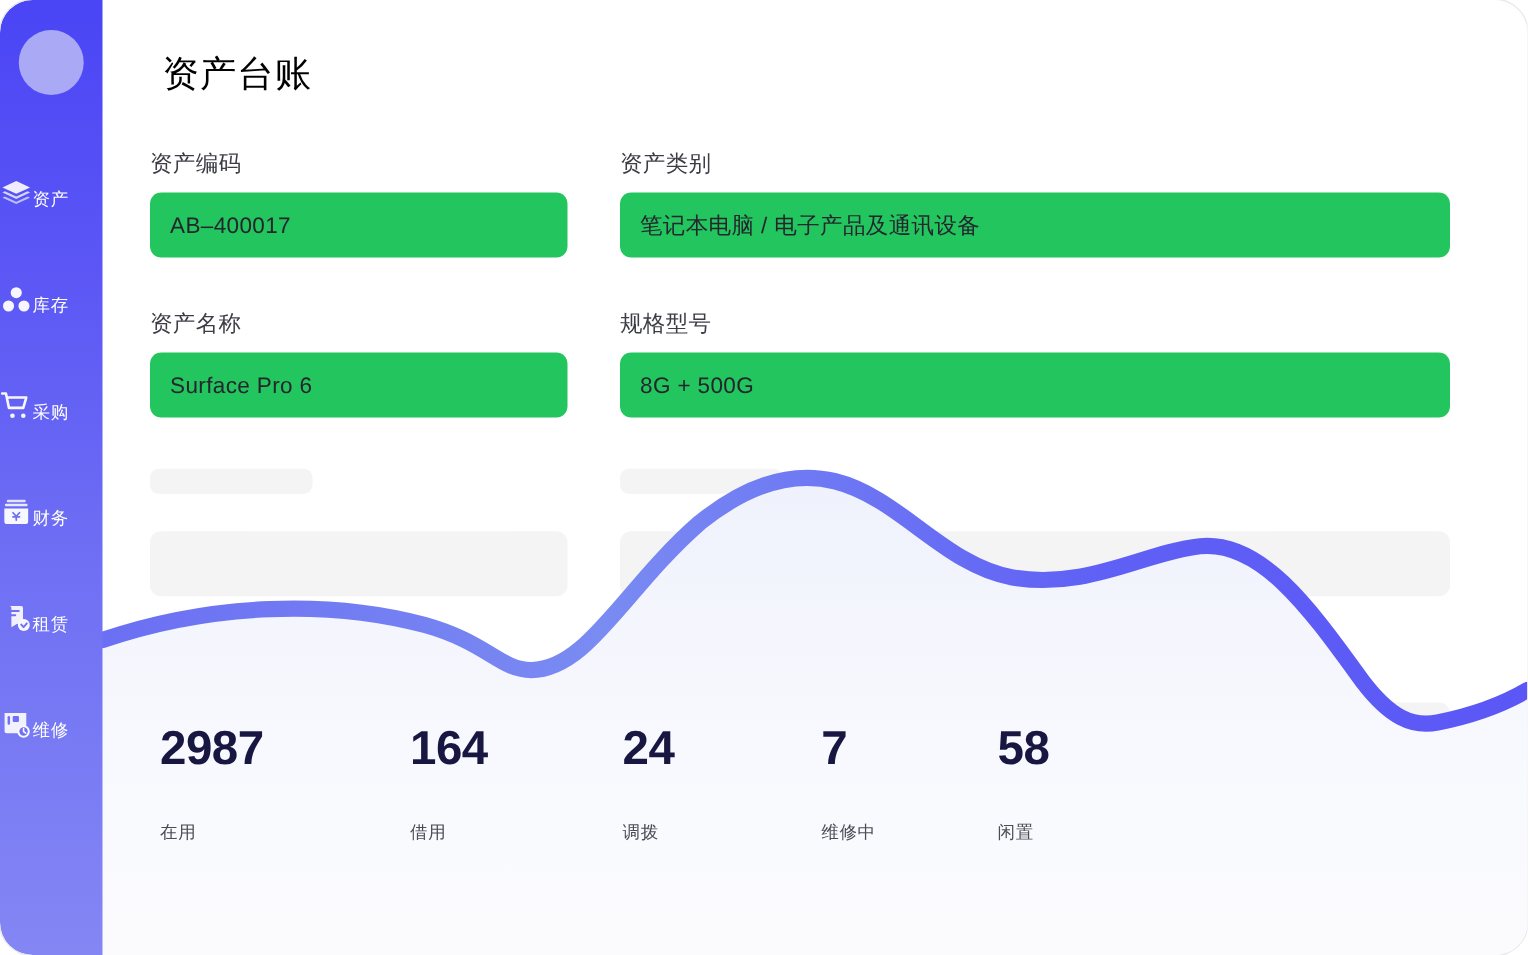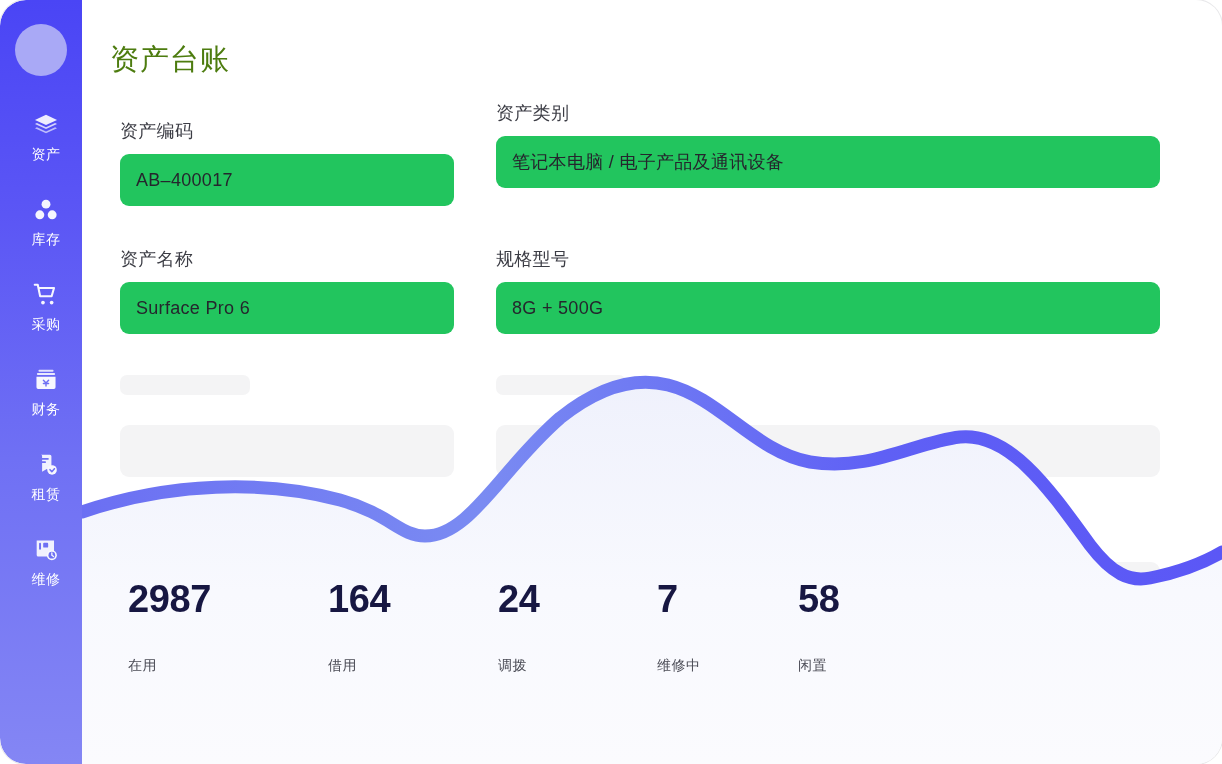--- a/index.html
+++ b/index.html
@@ -60,21 +60,21 @@
   .nav {
     position: absolute;
     left: 0;
     top: 112px;
     width: 82px;
   }
   .nav-item {
     width: 92px;
     height: 85px;
     display: flex;
-    flex-direction: column;
+    flex-direction: row;
     align-items: center;
     justify-content: flex-start;
     cursor: pointer;
   }
   .nav-icon {
     width: 26px;
     height: 26px;
     display: block;
     opacity: 0.95;
   }
@@ -103,24 +103,24 @@
     position: absolute;
     left: 82px;
     top: 0;
     width: 1140px;
     height: 764px;
     z-index: 2;
   }
 
   .page-title {
     position: absolute;
-    left: 28px;
+    left: 48px;
     top: 40px;
     font-size: 29px;
-    color: #4d7c0f;
+    color: #000000;
     font-weight: 400;
     letter-spacing: 1px;
   }
 
   .field {
     position: absolute;
   }
   .field-label {
     font-size: 18px;
     color: #3c3d45;
@@ -138,21 +138,21 @@
     padding-left: 16px;
     box-sizing: border-box;
   }
   .field-value {
     font-size: 18px;
     color: #25262d;
     letter-spacing: 0.3px;
   }
 
   .f-code   { left: 38px;  top: 115px; width: 334px; }
-  .f-cat    { left: 414px; top: 97px; width: 664px; }
+  .f-cat    { left: 414px; top: 115px; width: 664px; }
   .f-name   { left: 38px;  top: 243px; width: 334px; }
   .f-spec   { left: 414px; top: 243px; width: 664px; }
 
   
   .skel {
     position: absolute;
     background: #f4f4f5;
     border-radius: 9px;
   }
   .skel.sm { border-radius: 7px; }

